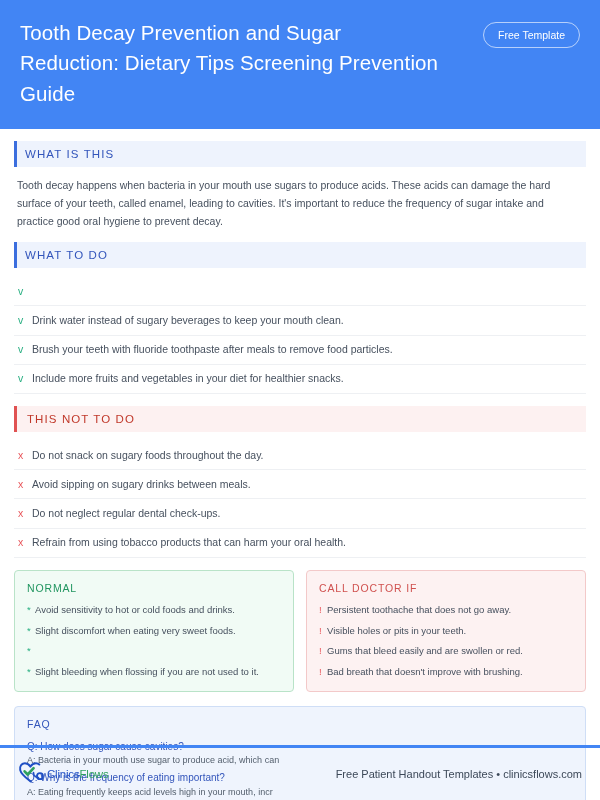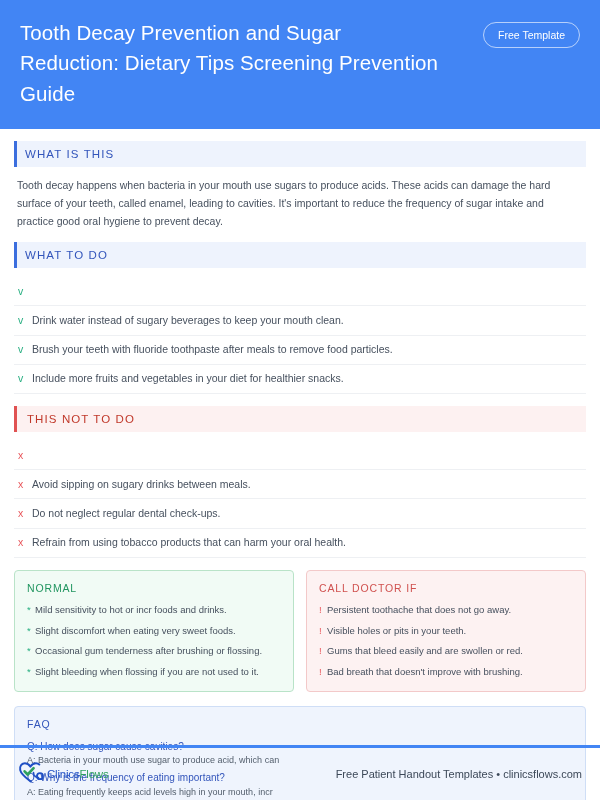--- a/index.html
+++ b/index.html
@@ -267,20 +267,21 @@
       </div>
     </div>
 
     <div class="section-bar bar-red">
       <div class="accent"></div>
       <div class="label">THIS NOT TO DO</div>
     </div>
     <div class="list">
       <div class="list-row">
         <div class="marker marker-no">x</div>
+        <div class="text">Do not snack on sugary foods throughout the day.</div>
       </div>
       <div class="list-row">
         <div class="marker marker-no">x</div>
         <div class="text">Avoid sipping on sugary drinks between meals.</div>
       </div>
       <div class="list-row">
         <div class="marker marker-no">x</div>
         <div class="text">Do not neglect regular dental check-ups.</div>
       </div>
       <div class="list-row">
@@ -288,29 +289,28 @@
         <div class="text">Refrain from using tobacco products that can harm your oral health.</div>
       </div>
     </div>
 
     <div class="cards">
 
       <div class="card card-green">
         <div class="card-title">NORMAL</div>
         <div class="card-item">
           <span class="bullet">*</span>
-          <span>Mild sensitivity to hot or incr foods and drinks.</span>
+          <span>Avoid sensitivity to hot or cold foods and drinks.</span>
         </div>
         <div class="card-item">
           <span class="bullet">*</span>
           <span>Slight discomfort when eating very sweet foods.</span>
         </div>
         <div class="card-item">
           <span class="bullet">*</span>
-          <span>Occasional gum tenderness after brushing or flossing.</span>
         </div>
         <div class="card-item">
           <span class="bullet">*</span>
           <span>Slight bleeding when flossing if you are not used to it.</span>
         </div>
       </div>
 
       <div class="card card-red">
         <div class="card-title">CALL DOCTOR IF</div>
         <div class="card-item">

